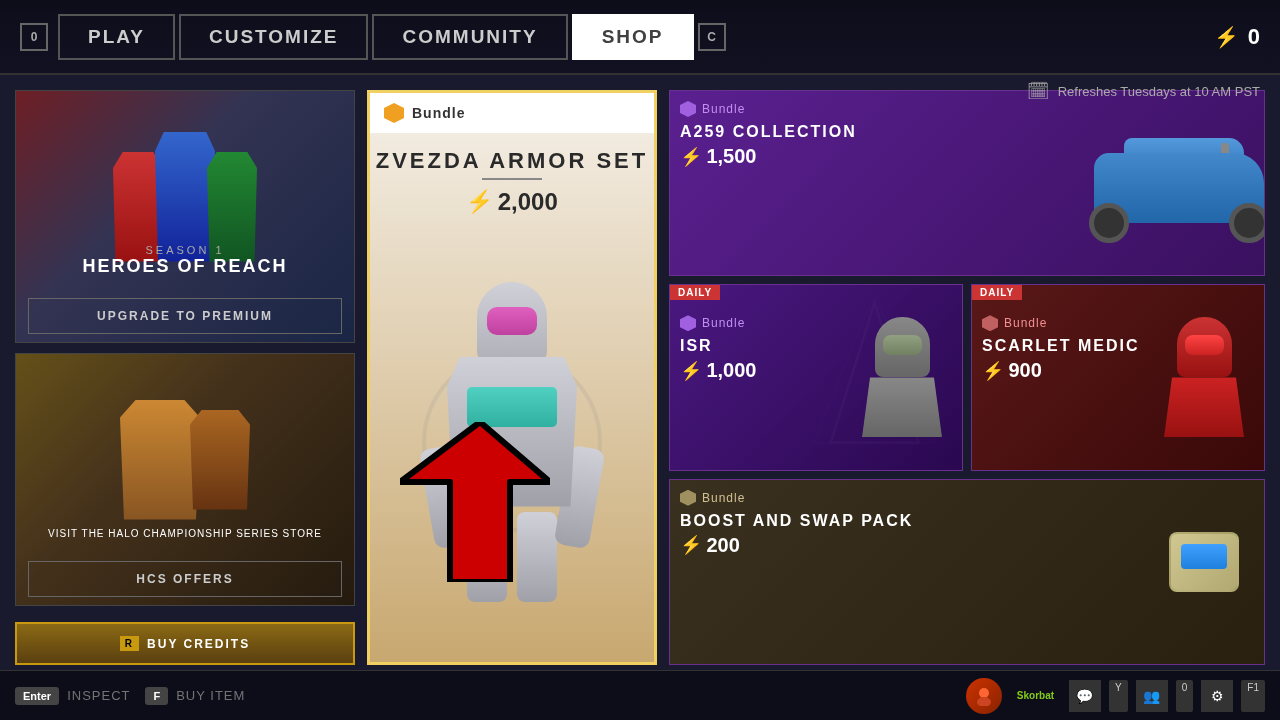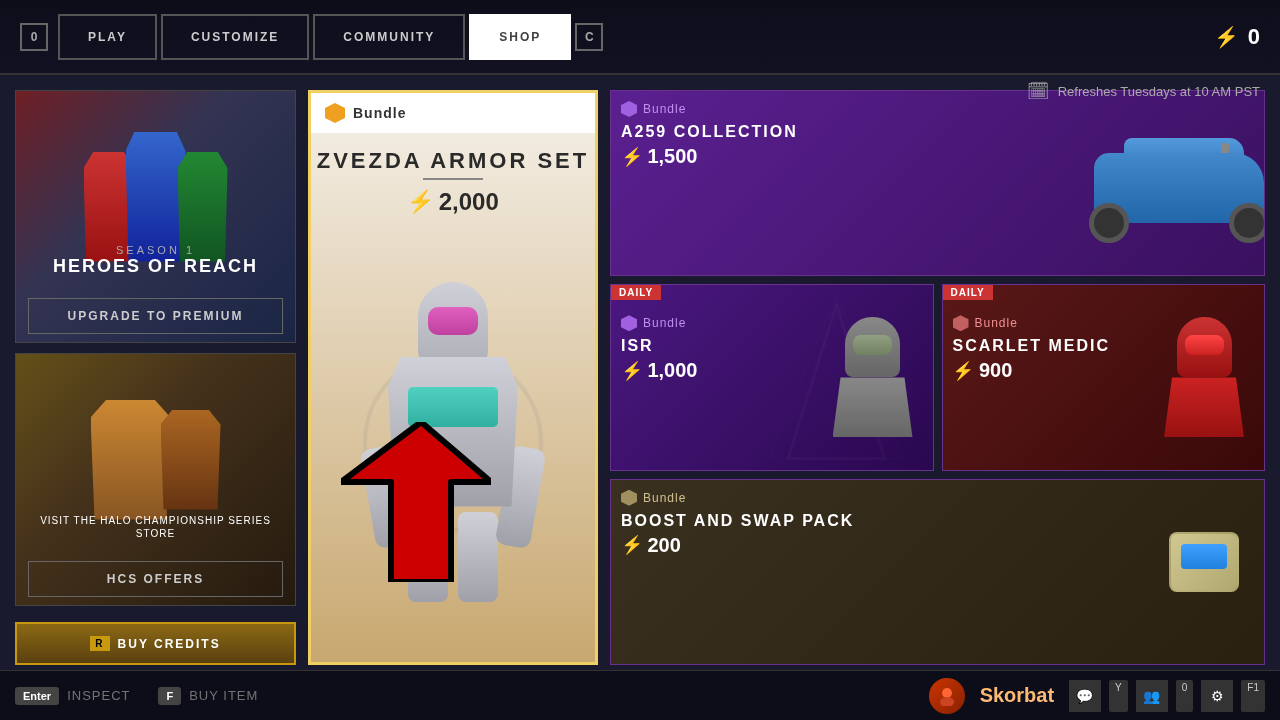--- a/index.html
+++ b/index.html
@@ -36,21 +36,21 @@
       color: #aaa;
       margin-right: 10px;
       font-weight: bold;
     }
 
     .nav-button {
       padding: 10px 28px;
       border: 2px solid #555;
       background: transparent;
       color: #ccc;
-      font-size: 12px;
+      font-size: 19px;
       font-weight: bold;
       letter-spacing: 2px;
       cursor: pointer;
       text-transform: uppercase;
       margin-right: 4px;
       height: 46px;
     }
 
     .nav-button.active {
       background: #ffffff;
@@ -96,21 +96,21 @@
     
     .main-content {
       display: flex;
       height: calc(720px - 75px - 50px);
       padding: 15px 15px 5px 15px;
       gap: 12px;
     }
 
     
     .left-sidebar {
-      width: 281px;
+      width: 340px;
       display: flex;
       flex-direction: column;
       gap: 10px;
       flex-shrink: 0;
     }
 
     .season-card {
       flex: 1;
       background: linear-gradient(135deg, #2a2a3e 0%, #1a1a2e 100%);
       border: 1px solid #444;
@@ -667,21 +667,21 @@
       border-top: 1px solid #333;
       display: flex;
       align-items: center;
       padding: 0 15px;
       justify-content: space-between;
     }
 
     .bottom-actions {
       display: flex;
       align-items: center;
-      gap: 28px;
+      gap: 15px;
     }
 
     .action-hint {
       display: flex;
       align-items: center;
       gap: 8px;
     }
 
     .action-key {
       background: #444;
@@ -710,23 +710,23 @@
       height: 36px;
       background: linear-gradient(135deg, #cc3300 0%, #882200 100%);
       border-radius: 50%;
       display: flex;
       align-items: center;
       justify-content: center;
       font-size: 14px;
     }
 
     .username {
-      font-size: 20px;
-      font-weight: bold;
-      color: #fdba74;
+      font-size: 10px;
+      font-weight: bold;
+      color: #84cc16;
     }
 
     .bottom-icons {
       display: flex;
       gap: 8px;
     }
 
     .bottom-icon-btn {
       width: 32px;
       height: 32px;

